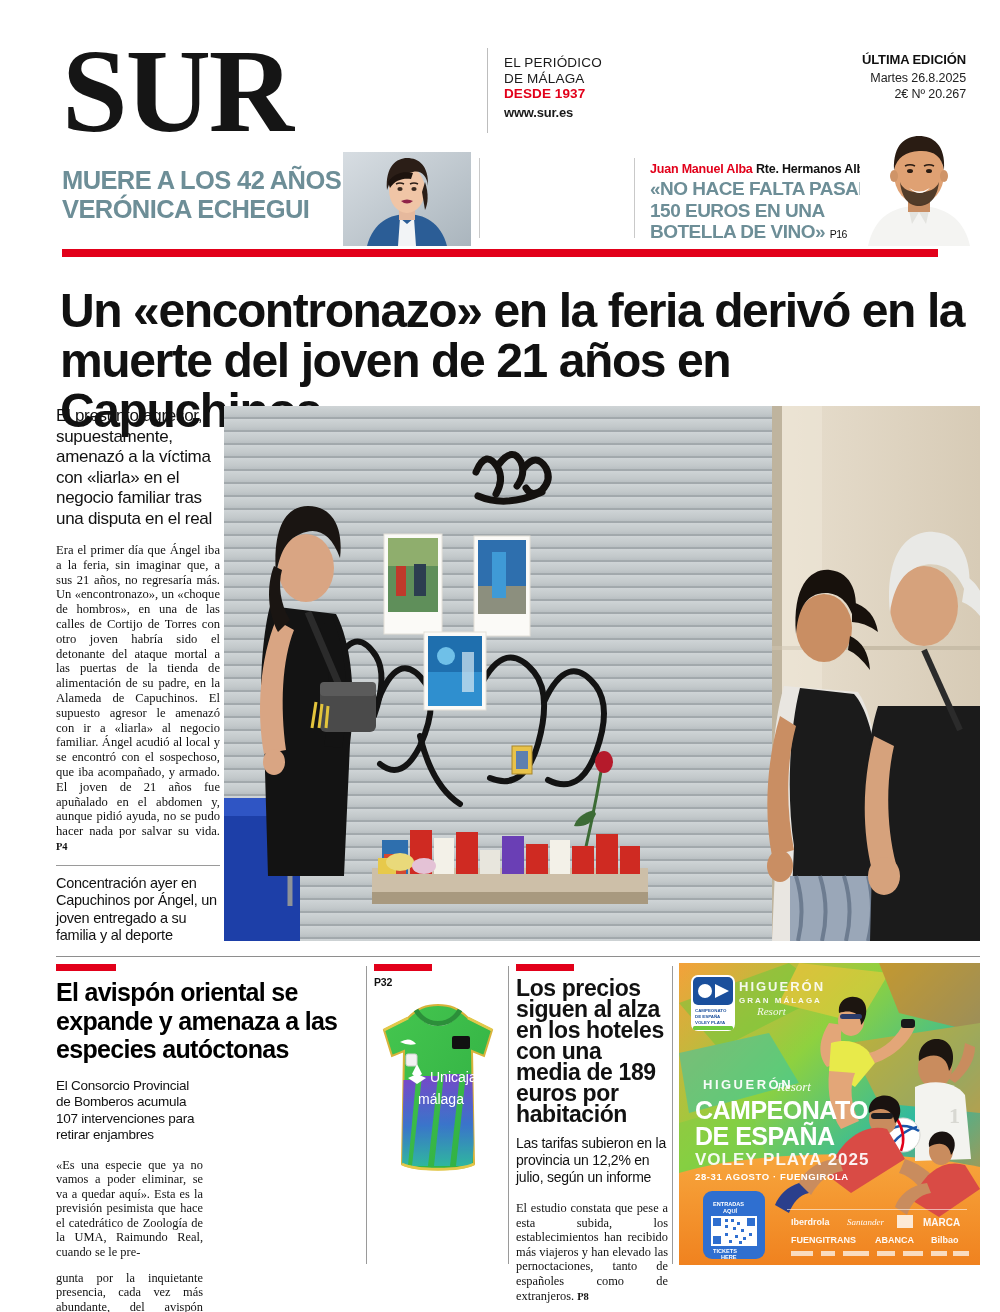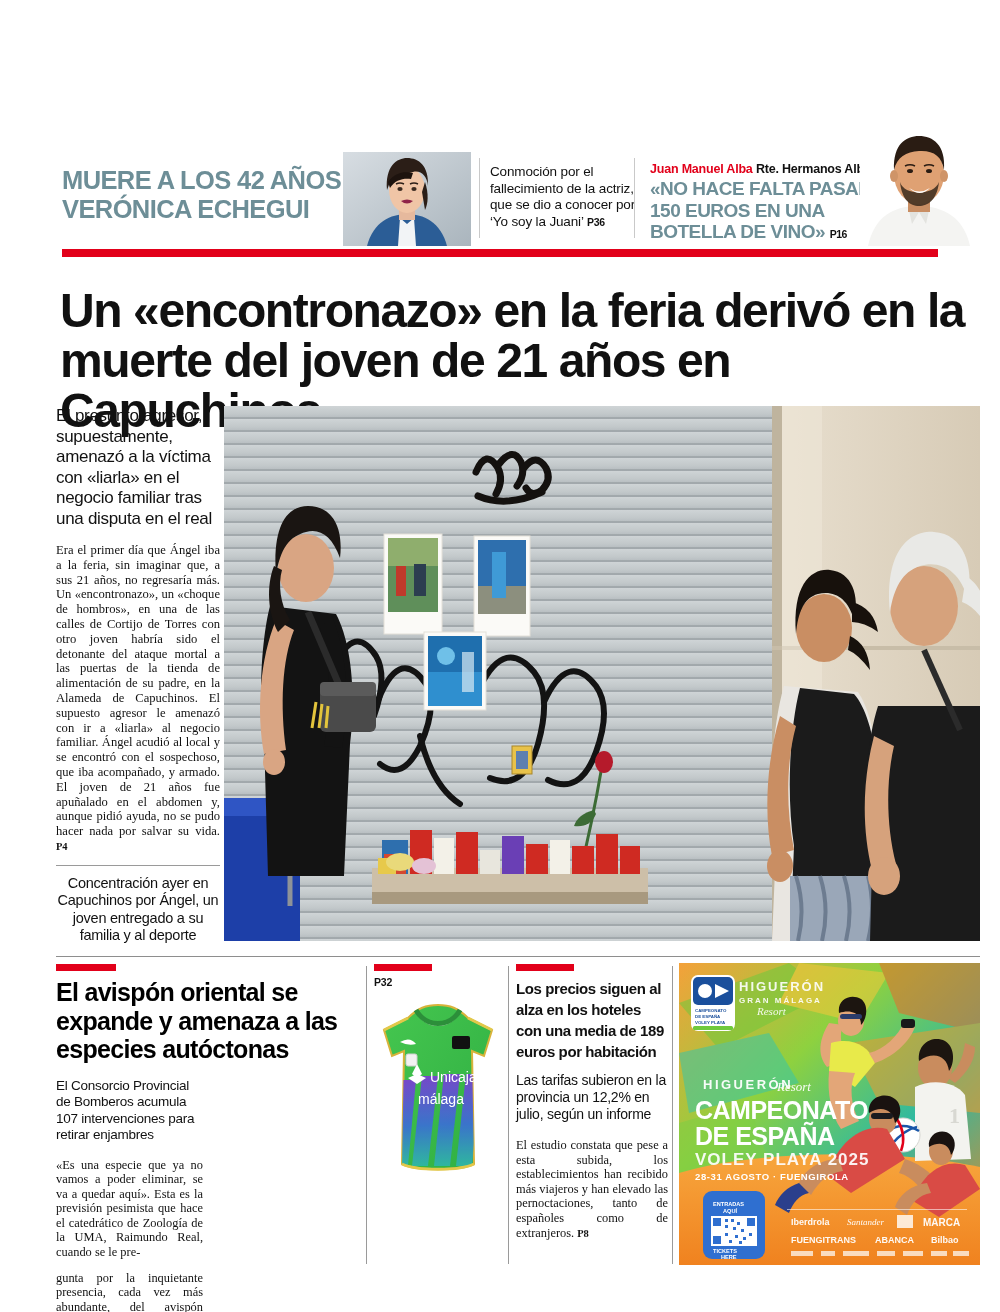--- a/index.html
+++ b/index.html
@@ -62,21 +62,21 @@
   .teaser-kicker .role { color:#111; font-weight:700; }
   .teaser-quote {
     position:absolute; left:650px; top:26px; width:260px;
     font-size:19px; font-weight:700; line-height:21.5px;
     color:#6d8e97; letter-spacing:-.5px;
   }
   .teaser-photo-2 {
     position:absolute; right:22px; top:-26px; width:118px; height:120px; overflow:hidden;
   }
   .pageref { font-size:10.5px; font-weight:700; color:#111; letter-spacing:-.2px; }
-  .pageref-dark { font-size:10.5px; font-weight:700; color:#111; }
+  .pageref-dark { font-size:10.5px; font-weight:400; color:#111; }
 
   .red-bar {
     position:absolute; left:62px; top:249px; width:876px; height:8px; background:#e2001a;
   }
 
   
   .main-headline {
     position:absolute; left:60px; top:286px; width:920px;
     font-size:48px; font-weight:700; line-height:50px;
     color:#111; letter-spacing:-1.4px;
@@ -90,21 +90,21 @@
   }
   .lead-body {
     margin-top:14px;
     font-family:"Liberation Serif", serif;
     font-size:12.6px; line-height:14.8px; color:#111;
     text-align:justify; hyphens:auto;
   }
   .lead-rule { margin-top:10px; width:164px; height:1px; background:#9a9a9a; }
   .lead-caption {
     margin-top:9px;
-    font-size:14.5px; line-height:17.5px; color:#111; letter-spacing:-.25px;text-align:center;
+    font-size:14.5px; line-height:17.5px; color:#111; letter-spacing:-.25px;
   }
 
   
   .main-photo {
     position:absolute; left:224px; top:406px; width:756px; height:535px;
     overflow:hidden; background:#b9bec2;
   }
   .photo-caption-bar {
     position:absolute; left:610px; top:923px; width:370px; height:19px;
     background:#1c1c1c; color:#fff;
@@ -147,21 +147,21 @@
     margin-top:7px; font-size:24px; line-height:26px; font-weight:700;
     color:#111; letter-spacing:-.7px;
   }
   .storyB .pg { margin-top:5px; }
   .jersey-wrap { margin-top:8px; width:128px; height:180px; position:relative; }
 
   
   .storyC { left:516px; width:152px; }
   .storyC .mini-red { width:58px; }
   .storyC h2 {
-    margin-top:7px; font-size:15px; line-height:21px; font-weight:700;
+    margin-top:7px; font-size:23px; line-height:21px; font-weight:700;
     color:#111; letter-spacing:-.4px;
   }
   .storyC .sub {
     margin-top:10px; font-size:14px; line-height:17px; letter-spacing:-.25px; color:#111;
   }
   .storyC .body {
     margin-top:15px;
     font-family:Liberation Serif, serif;
     font-size:12.4px; line-height:14.6px; text-align:justify; hyphens:auto; color:#111;
   }
@@ -173,20 +173,35 @@
   }
 
   
   svg { display:block; }
 </style>
 </head>
 <body>
 
 <div class="page">
 
+  <div class="masthead">
+    <div class="logo-sur">SUR</div>
+    <div class="masthead-rule"></div>
+    <div class="masthead-tagline">
+      <span class="l1">EL PERIÓDICO</span>
+      <span class="l2">DE MÁLAGA</span>
+      <span class="masthead-since">DESDE 1937</span>
+      <span class="masthead-web">www.sur.es</span>
+    </div>
+    <div class="edition-block">
+      <div class="edition-title">ÚLTIMA EDICIÓN</div>
+      <div class="edition-date">Martes 26.8.2025</div>
+      <div class="edition-price">2€   Nº 20.267</div>
+    </div>
+  </div>
 
   <div class="teaser">
 
     <div class="teaser-left-head">MUERE A LOS 42 AÑOS VERÓNICA ECHEGUI</div>
 
     <div class="teaser-photo-1">
       <svg width="128" height="94" viewBox="0 0 128 94">
         <defs>
           <linearGradient id="bgA" x1="0" y1="0" x2="1" y2="1">
             <stop offset="0%" stop-color="#d7dde2"></stop>
@@ -211,24 +226,20 @@
 
         <path d="M53 32 q4 -2 8 0" stroke="#2b1e17" stroke-width="1.4" fill="none"></path>
         <path d="M67 32 q4 -2 8 0" stroke="#2b1e17" stroke-width="1.4" fill="none"></path>
 
         <path d="M58 49 q6 -3 12 0 q-6 5 -12 0 Z" fill="#8f2348"></path>
       </svg>
     </div>
 
     <div class="teaser-divider-1"></div>
 
-    <div class="teaser-text-1">
-      <span>Conmoción por el fallecimiento de la actriz, que se dio a conocer por ‘Yo soy la Juani’</span>
-      <span class="pageref">P36</span>
-    </div>
 
     <div class="teaser-divider-2"></div>
 
     <div class="teaser-kicker">
       <span class="name">Juan Manuel Alba</span>
       <span class="role">Rte. Hermanos Alba</span>
     </div>
 
     <div class="teaser-quote">
       <span>«NO HACE FALTA PASAR DE 150 EUROS EN UNA BOTELLA DE VINO»</span>

